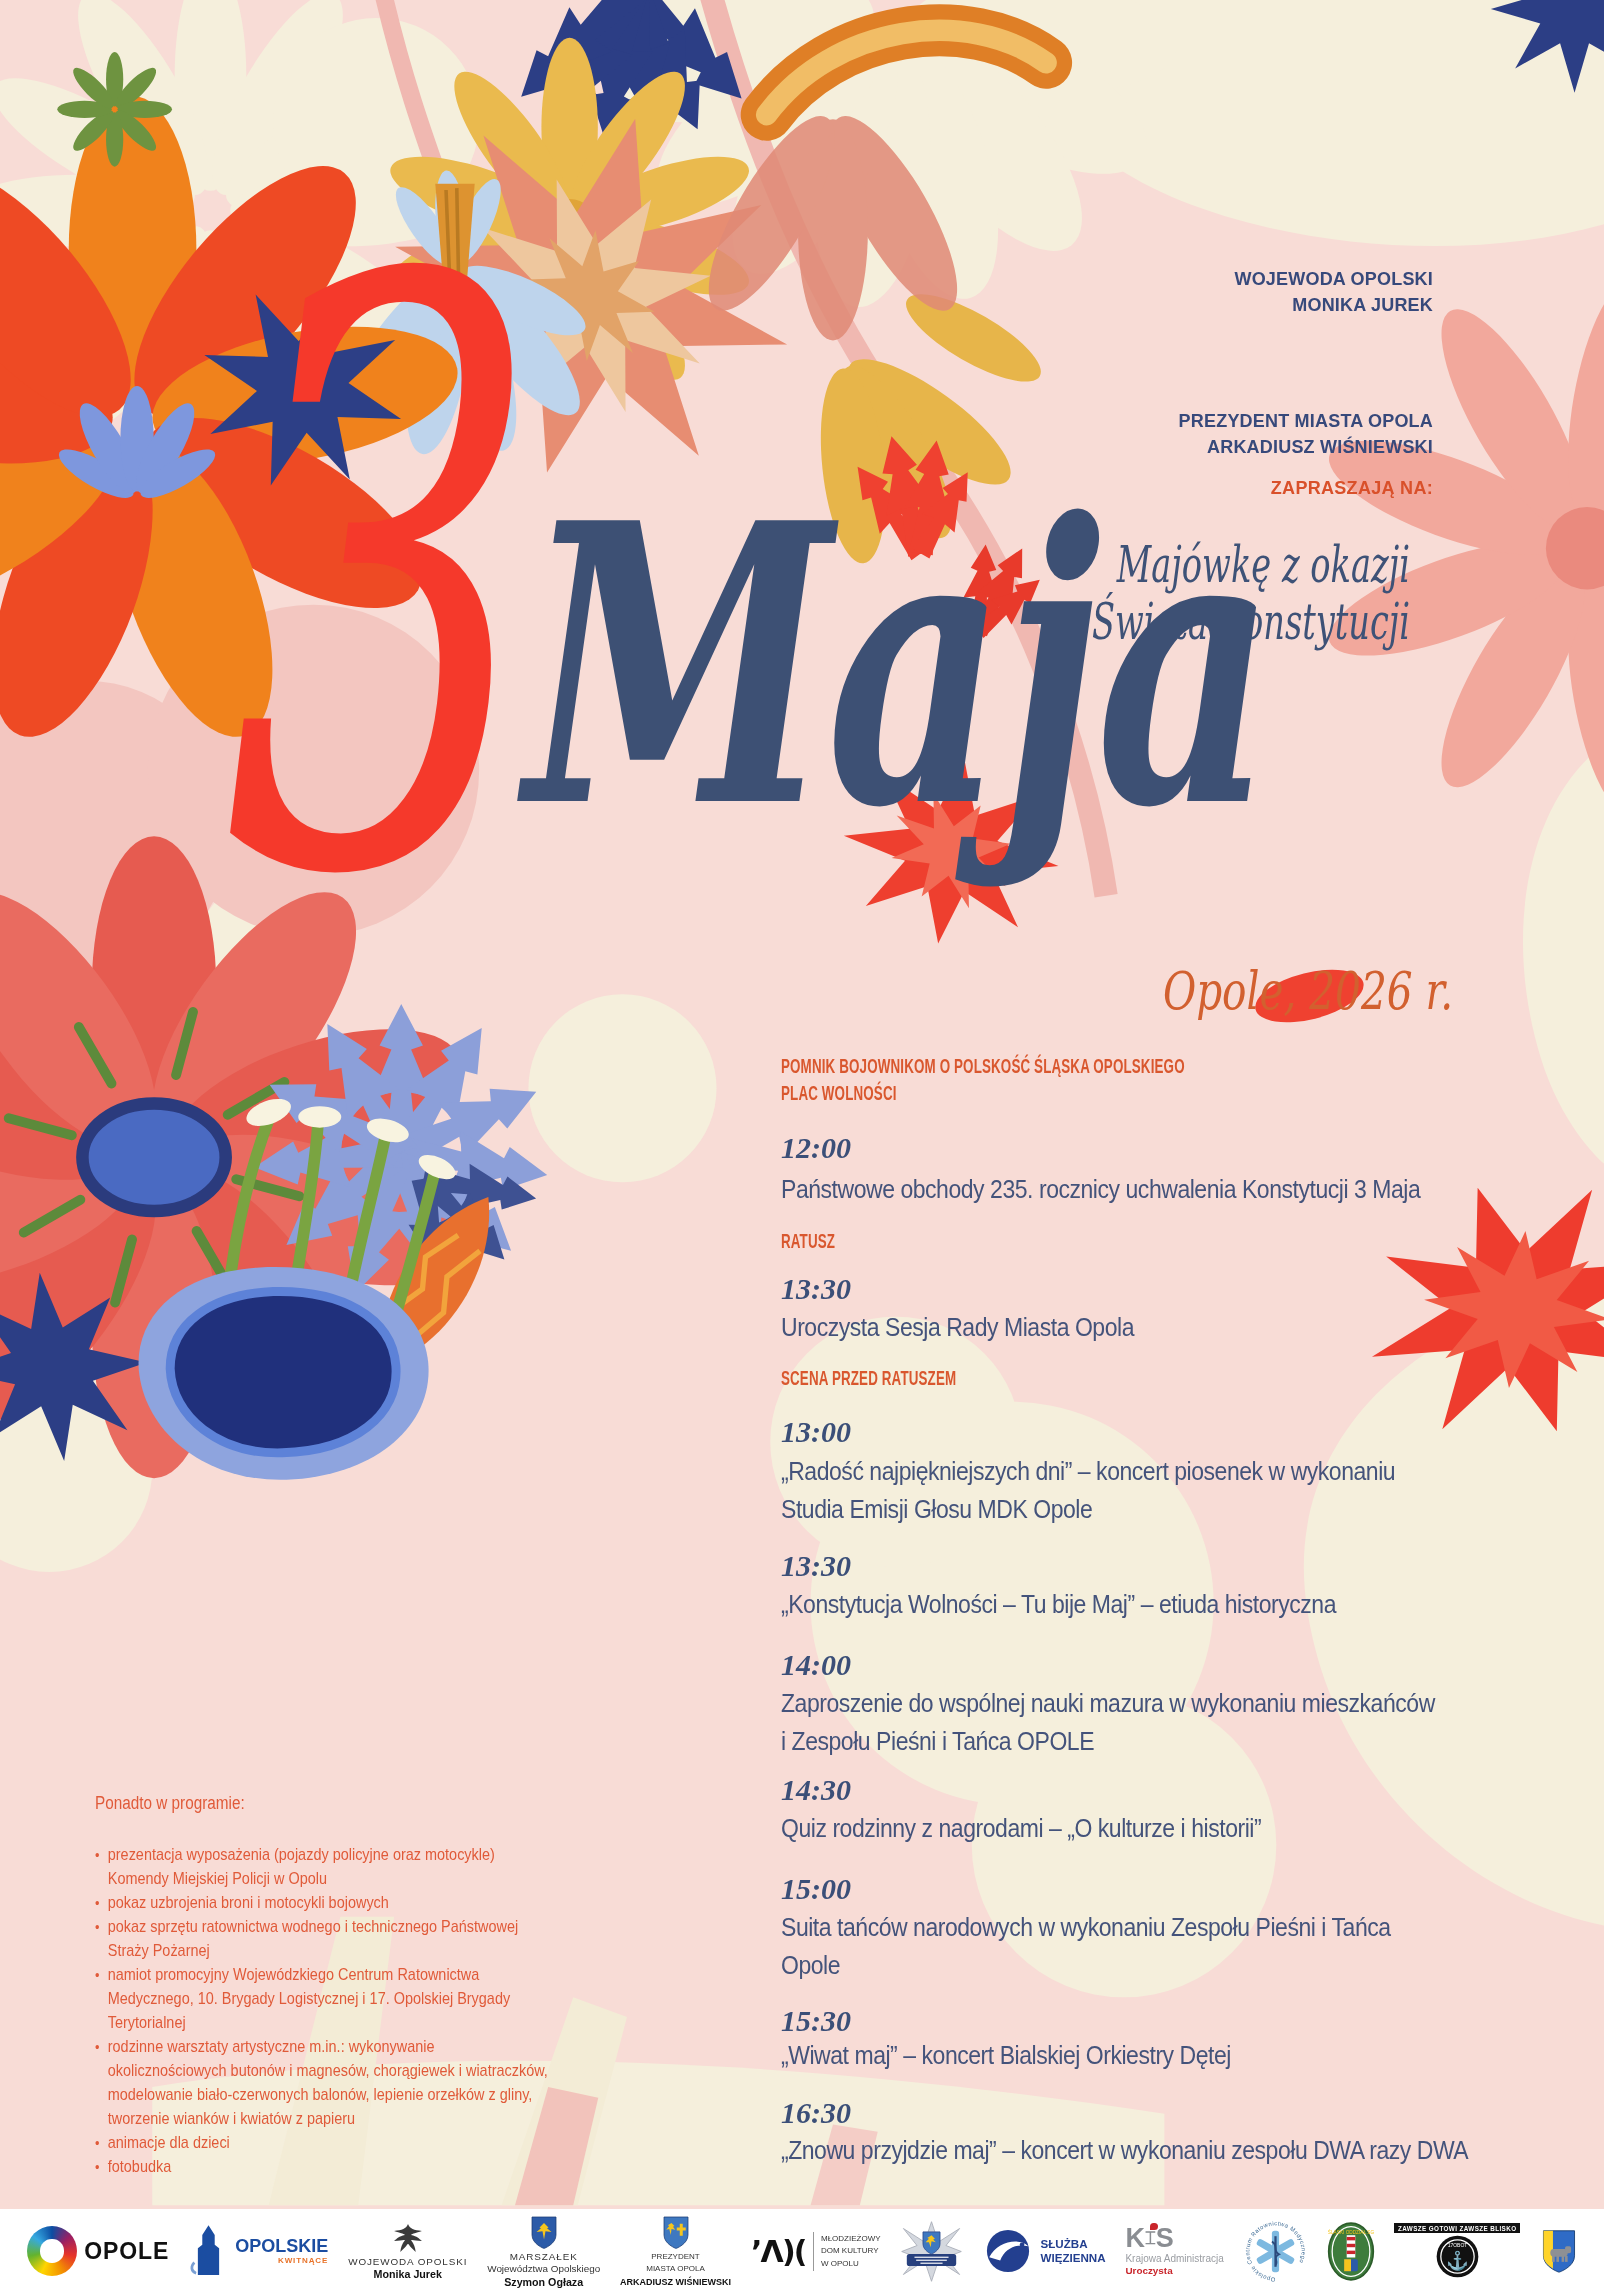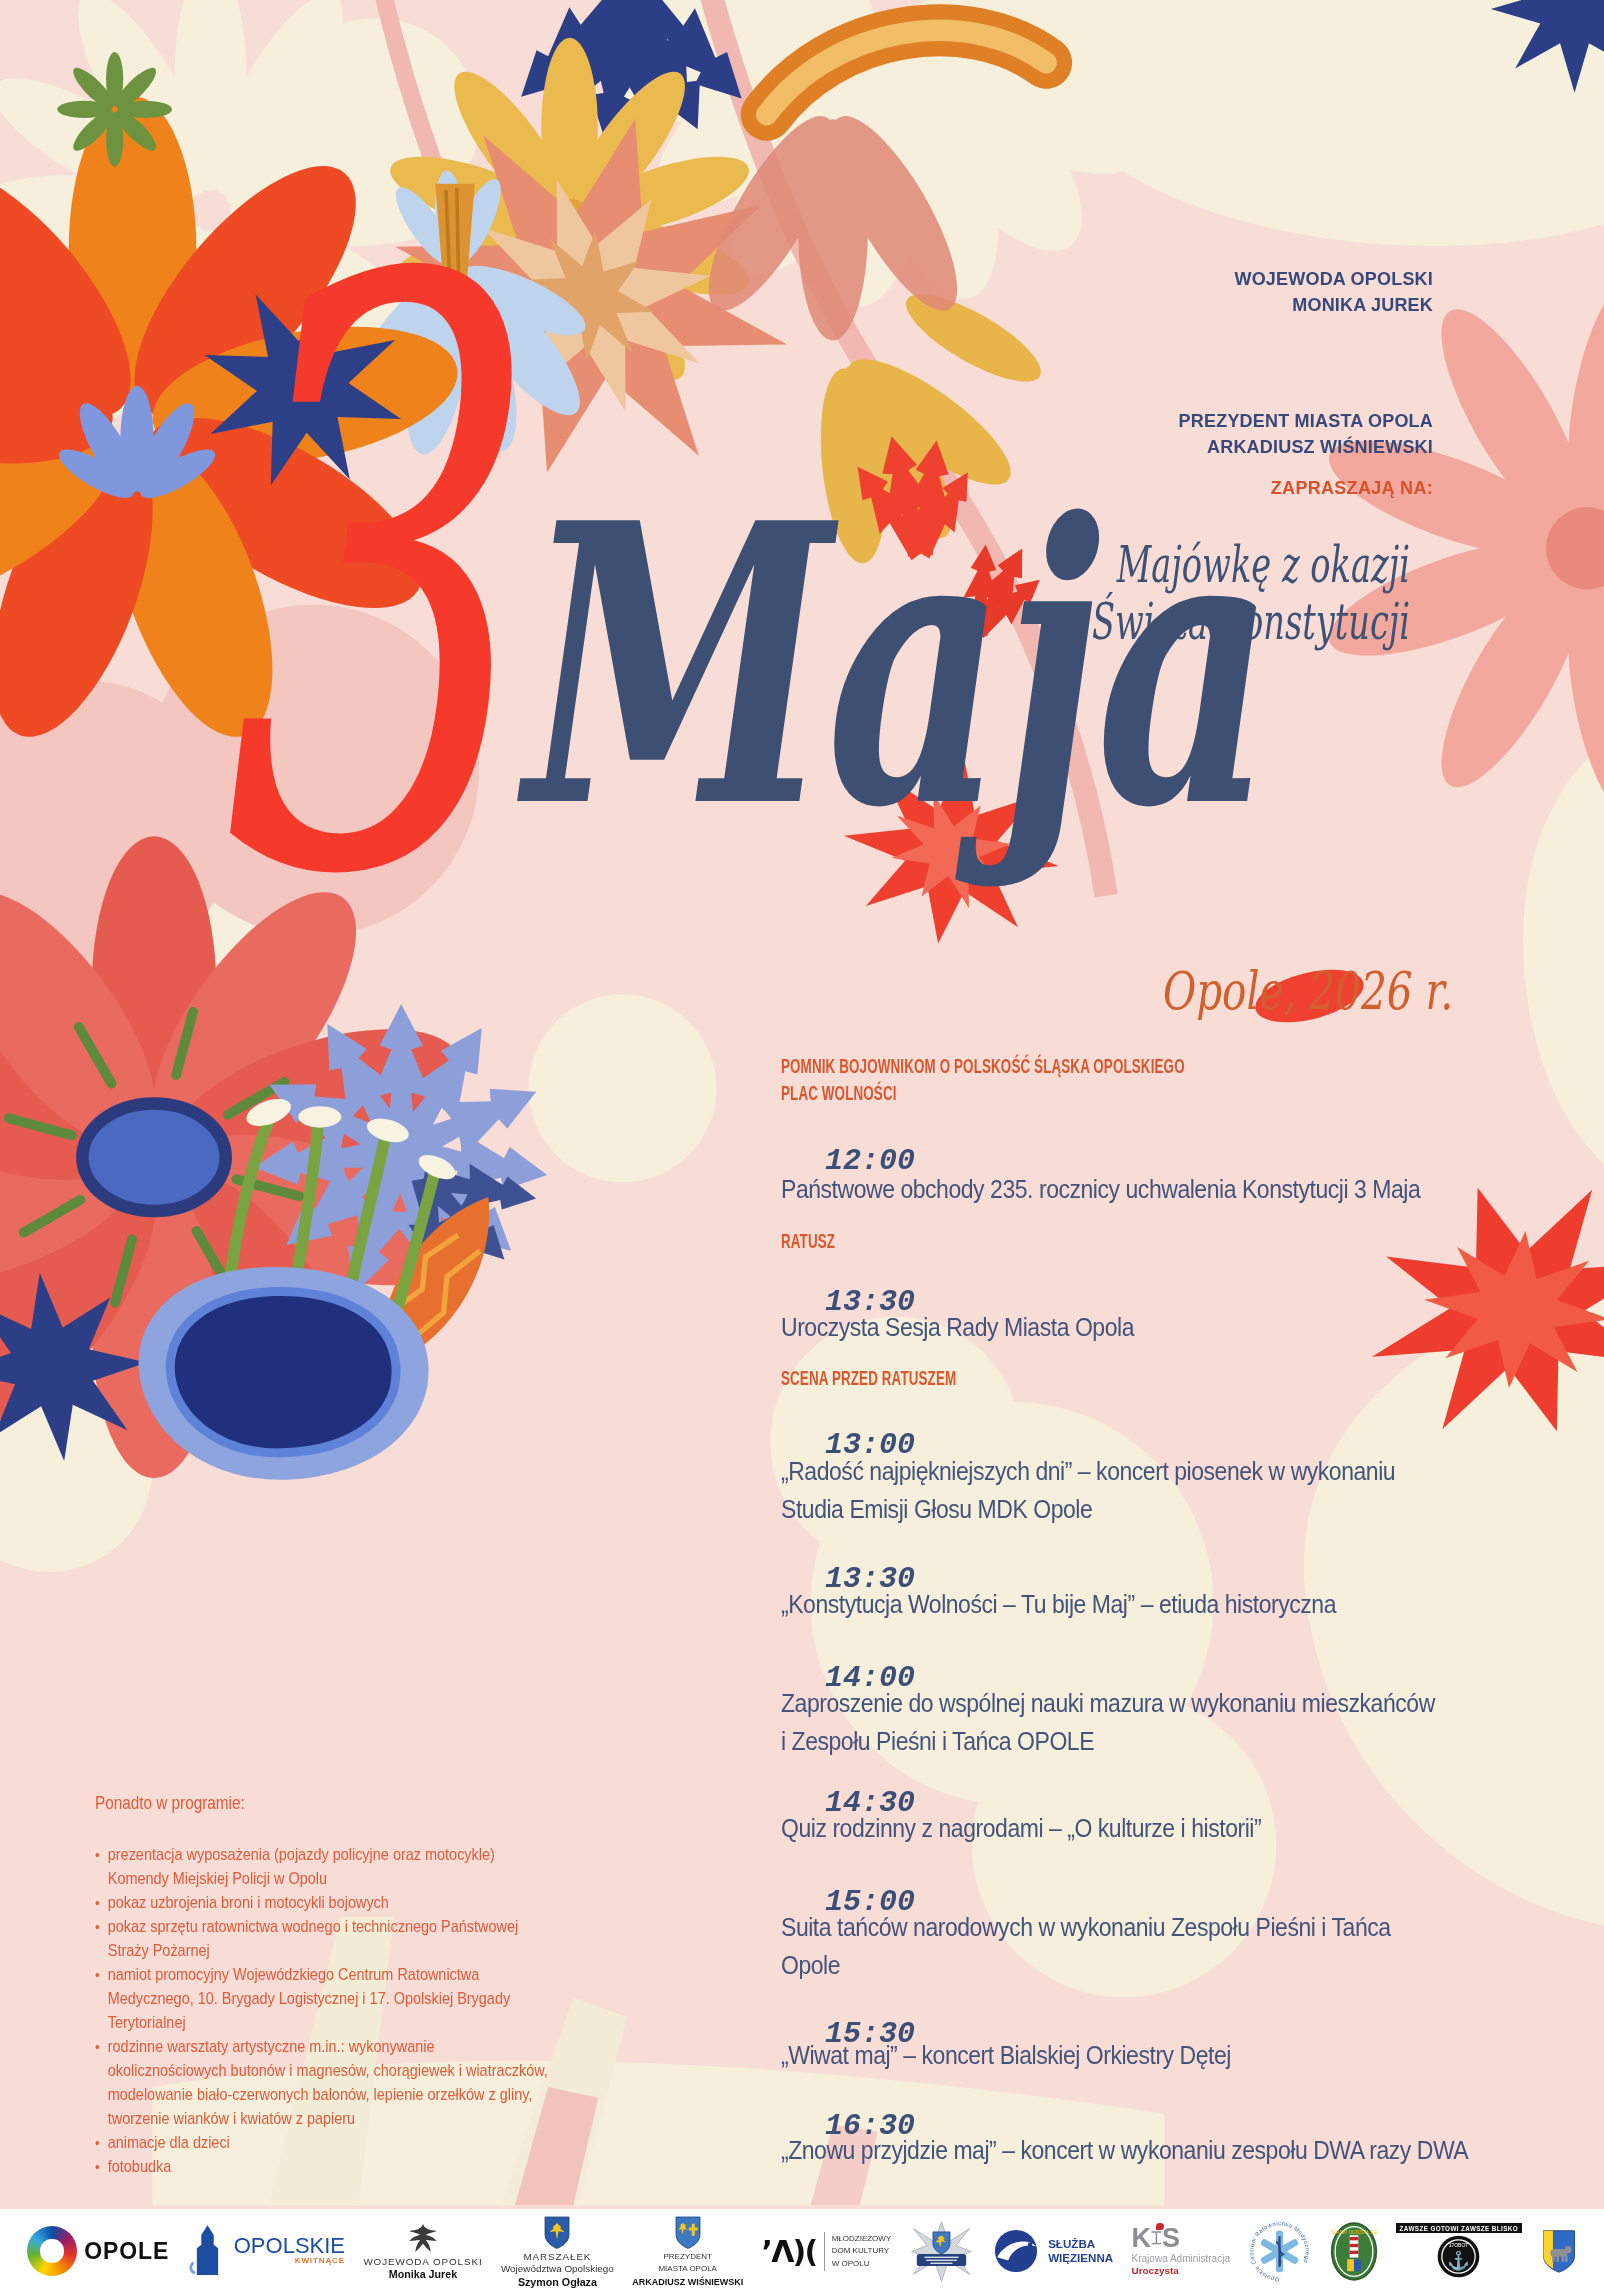--- a/index.html
+++ b/index.html
@@ -25,22 +25,22 @@
       font-style:italic;font-weight:bold;font-size:385px;line-height:385px;letter-spacing:-7.2px;
       transform:scaleX(.72);transform-origin:0 0;}
   .tsub{position:absolute;right:152px;top:965px;color:#d2602f;font-family:"DejaVu Serif",serif;
       font-style:italic;font-size:52px;line-height:52px;transform:scaleX(.78);transform-origin:100% 0;}
 
   
   .sched{position:absolute;inset:0;}
   .venue{position:absolute;left:781px;color:#d9572e;font-weight:bold;font-size:19.7px;
       line-height:27px;letter-spacing:0.2px;transform:scaleX(.68);transform-origin:0 0;white-space:nowrap;}
   .venue div{white-space:nowrap;}
-  .time{position:absolute;left:825px;color:#3b4f78;font-family:Liberation Mono, monospace;
-      font-style:italic;font-weight:bold;font-size:30px;line-height:36px;margin-top:13px;}
+  .time{position:absolute;left:781px;color:#3b4f78;font-family:Liberation Serif, serif;
+      font-style:italic;font-weight:bold;font-size:30px;line-height:36px;}
   .desc{position:absolute;left:781px;color:#44537b;font-size:25px;line-height:38px;
       letter-spacing:-0.5px;transform:scaleX(.92);transform-origin:0 0;}
   .desc span{display:block;white-space:nowrap;}
 
   
   .prog{position:absolute;left:95px;top:1791px;width:681px;color:#e05a39;
       transform:scaleX(.85);transform-origin:0 0;}
   .prog-h{font-size:18px;line-height:25px;font-weight:normal;}
   .prog ul{list-style:none;margin:27px 0 0 0;padding:0;}
   .prog li{position:relative;padding-left:15px;font-size:17px;line-height:24px;}
@@ -50,21 +50,21 @@
   
   .logos{position:absolute;left:0;top:2209px;width:1605px;height:84px;background:#ffffff;
       display:flex;align-items:center;justify-content:space-between;padding:0 27px;box-sizing:border-box;}
   .lg{display:flex;align-items:center;gap:7.2px;flex:0 0 auto;}
   .lgcol{display:flex;flex-direction:column;align-items:center;gap:0.9px;}
   .oplring{width:50px;height:50px;border-radius:50%;
       background:conic-gradient(#0c4da2,#9a1f63,#e6332a,#f39200,#ffd500,#63b32e,#36a9e1,#0c4da2);
       position:relative;}
   .oplring::after{content:"";position:absolute;inset:13.4px;background:#fff;border-radius:50%;}
   .opl-word{font-size:23px;font-weight:800;color:#111;letter-spacing:0.9px;}
-  .blue-word{font-size:22px;font-weight:400;color:#1b4da1;line-height:18px;}
+  .blue-word{font-size:18px;font-weight:700;color:#1b4da1;line-height:18px;}
   .blue-sub{font-size:8px;font-weight:bold;color:#e8732a;text-align:right;letter-spacing:0.9px;}
   .tiny{font-size:9.9px;color:#333;line-height:11.6px;}
   .tinyb{font-size:10.7px;color:#111;font-weight:bold;line-height:12.5px;text-align:center;}
   .mdkglyph{font-size:30px;font-weight:900;color:#111;letter-spacing:-1.8px;font-family:"DejaVu Sans",sans-serif;}
   .vdiv{width:0.9px;height:39px;background:#999;}
   .swtxt{font-size:11.6px;font-weight:700;color:#233f8f;line-height:13.4px;}
   .kasg{font-size:27px;font-weight:800;color:#8a8d92;line-height:27px;position:relative;}
   .kasdot{position:absolute;top:-1.8px;left:50%;width:7.2px;height:7.2px;border-radius:50% 50% 50% 0;background:#c9252b;}
   .kastxt1{font-size:10px;color:#9a9da2;line-height:11.6px;}
   .kastxt2{font-size:9.9px;color:#c9252b;font-weight:bold;line-height:11.6px;}

